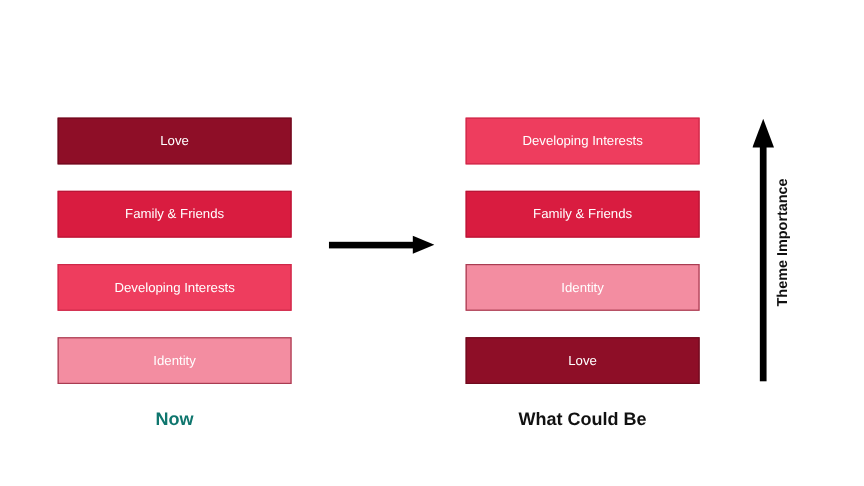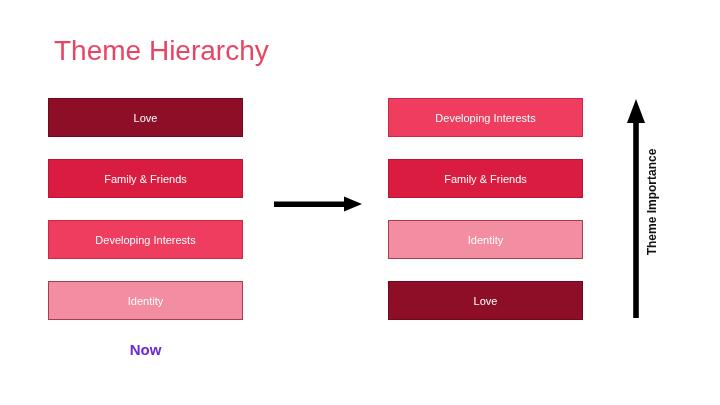--- a/index.html
+++ b/index.html
@@ -78,37 +78,37 @@
     line-height: 18px;
     transform: rotate(-90deg);
     white-space: nowrap;
   }
 </style>
 </head>
 <body>
 
 <div class="slide" style="background-color: rgb(255, 255, 255);">
 
-  <div class="slide-title" style="color: rgb(231, 69, 99);">Theme Hierarchy</div>
 
   <div class="column col-now">
     <div class="bar" style="background-color: rgb(142, 14, 39); border-color: rgb(111, 10, 30); color: rgb(255, 255, 255);">Love</div>
     <div class="bar" style="background-color: rgb(217, 28, 64); border-color: rgb(185, 21, 54); color: rgb(255, 255, 255);">Family &amp; Friends</div>
     <div class="bar" style="background-color: rgb(238, 61, 94); border-color: rgb(206, 40, 73); color: rgb(255, 255, 255);">Developing Interests</div>
     <div class="bar" style="background-color: rgb(243, 141, 161); border-color: rgb(168, 60, 82); color: rgb(255, 255, 255);">Identity</div>
   </div>
 
   <div class="column col-future">
     <div class="bar" style="background-color: rgb(238, 61, 94); border-color: rgb(206, 40, 73); color: rgb(255, 255, 255);">Developing Interests</div>
     <div class="bar" style="background-color: rgb(217, 28, 64); border-color: rgb(185, 21, 54); color: rgb(255, 255, 255);">Family &amp; Friends</div>
     <div class="bar" style="background-color: rgb(243, 141, 161); border-color: rgb(168, 60, 82); color: rgb(255, 255, 255);">Identity</div>
     <div class="bar" style="background-color: rgb(142, 14, 39); border-color: rgb(111, 10, 30); color: rgb(255, 255, 255);">Love</div>
   </div>
 
-  <div class="caption caption-now" style="color: #6d28d9;">Now</div>
+  <div class="caption caption-now" style="color: #0f766e;">Now</div>
+  <div class="caption caption-future" style="color: rgb(17, 17, 17);">What Could Be</div>
 
   <svg class="arrow-right-svg" viewBox="0 0 88 18" style="color: rgb(0, 0, 0);">
     <rect x="0" y="6.5" width="72" height="5.5" fill="currentColor"></rect>
     <polygon points="70,1.5 88,9 70,16.5" fill="currentColor"></polygon>
   </svg>
 
   <svg class="arrow-up-svg" viewBox="0 0 18 219" style="color: rgb(0, 0, 0);">
     <polygon points="9,0 0,24 18,24" fill="currentColor"></polygon>
     <rect x="6.2" y="22" width="5.6" height="197" fill="currentColor"></rect>
   </svg>

